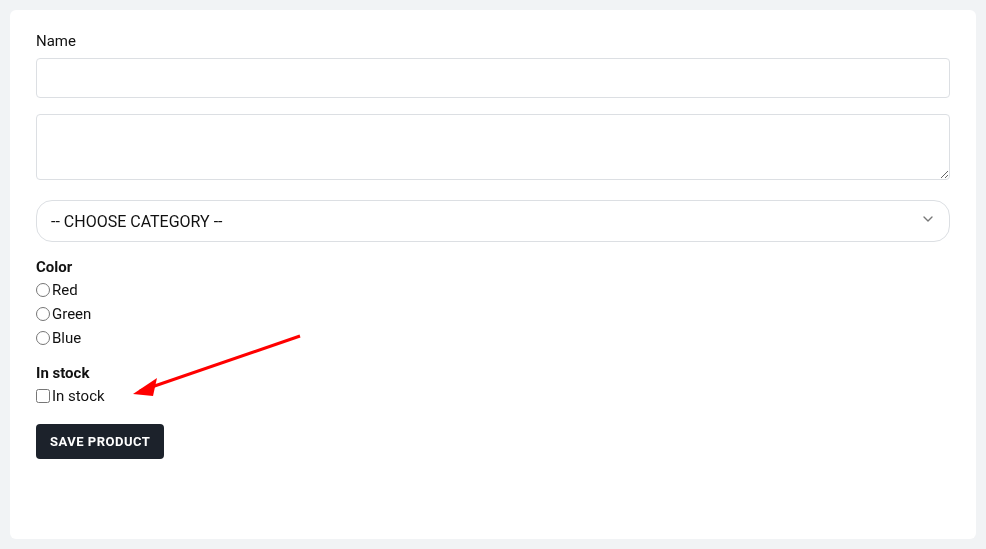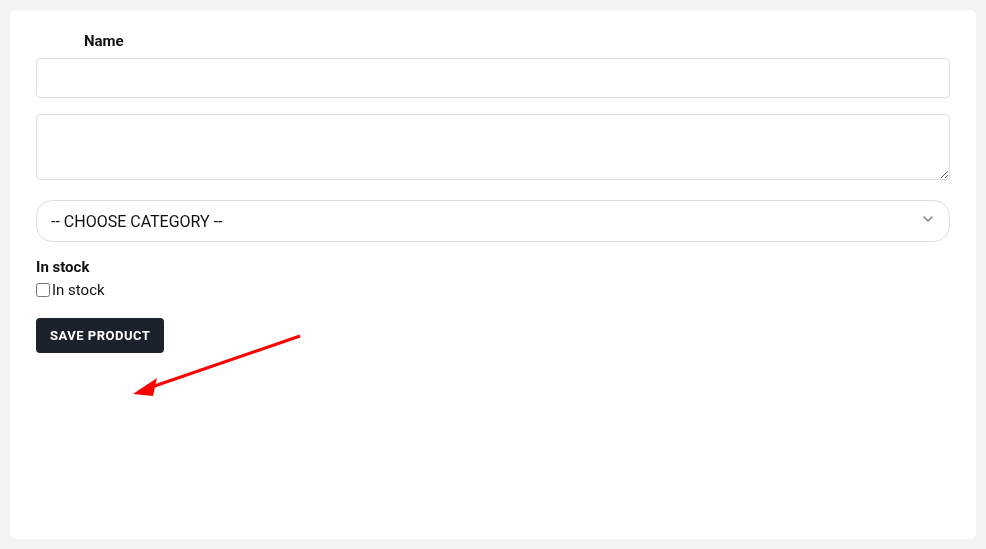--- a/index.html
+++ b/index.html
@@ -23,25 +23,24 @@
       position: relative;
     }
     .form-group {
       margin-bottom: 16px;
     }
     .form-group-tight {
       margin-bottom: 14px;
     }
     .label {
       display: block;
-      font-weight: 700;
+      font-weight: 400;
       font-size: 15px;
       color: #111;
       margin-bottom: 8px;
-      margin-left: 48px;
     }
     .label-tight {
       display: block;
       font-weight: 700;
       font-size: 15px;
       color: #111;
       margin-bottom: 2px;
     }
     .text-input {
       width: 100%;
@@ -145,20 +144,35 @@
       </select>
       <span class="select-chevron">
         <svg width="16" height="16" viewBox="0 0 24 24" fill="none" stroke="currentColor" stroke-width="2" stroke-linecap="round" stroke-linejoin="round">
             <polyline points="6 9 12 15 18 9"></polyline>
           </svg>
       </span>
     </div>
   </div>
 
   
+  <div class="form-group-tight">
+    <label class="label-tight">Color</label>
+    <div class="radio-row">
+      <input type="radio" name="color" class="radio-input" style="">
+      <span class="radio-label">Red</span>
+    </div>
+    <div class="radio-row">
+      <input type="radio" name="color" class="radio-input" style="">
+      <span class="radio-label">Green</span>
+    </div>
+    <div class="radio-row">
+      <input type="radio" name="color" class="radio-input" style="">
+      <span class="radio-label">Blue</span>
+    </div>
+  </div>
 
   
   <div class="form-group">
     <label class="label-tight">In stock</label>
     <div class="checkbox-row">
       <input type="checkbox" class="checkbox-input" style="">
       <span class="checkbox-label">In stock</span>
     </div>
   </div>
 

